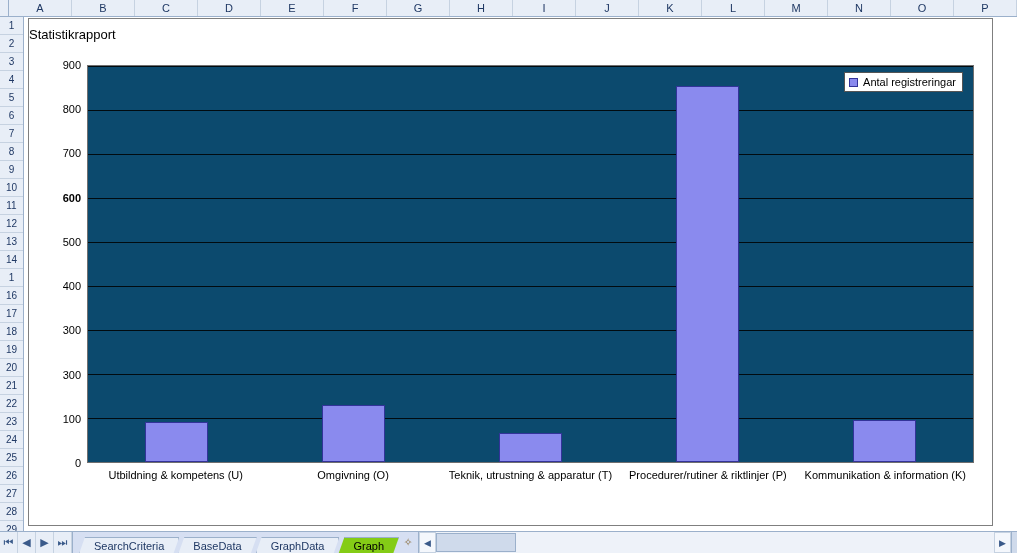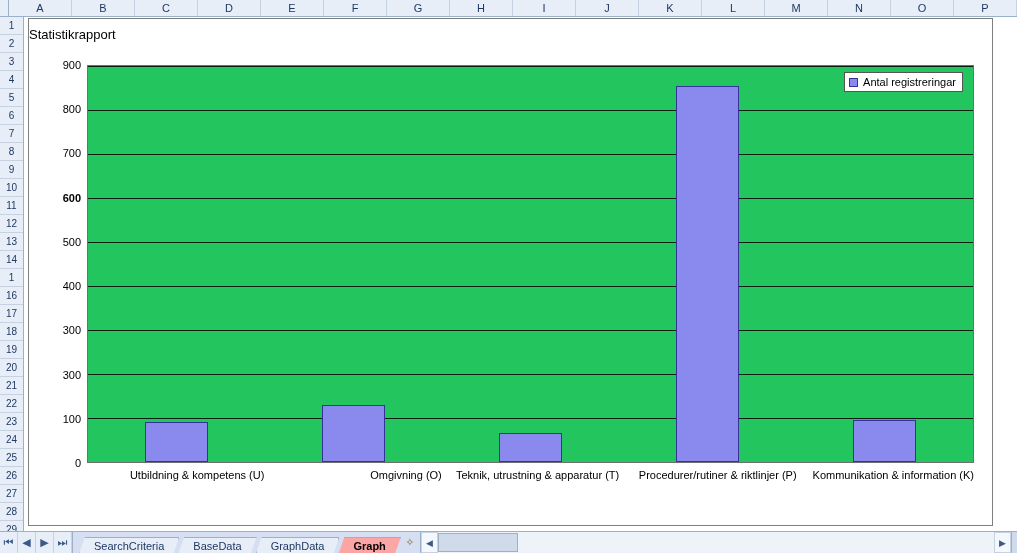--- a/index.html
+++ b/index.html
@@ -114,21 +114,21 @@
   }
   .x-labels {
     position: absolute;
     left: 40px; right: 0; bottom: 0;
     height: 34px;
   }
   .x-label {
     position: absolute;
     top: 2px;
     font-size: 11px;
-    text-align: right;
+    text-align: center;
     color: #000;
     line-height: 1.15;
   }
   .legend-box {
     position: absolute;
     top: 6px;
     right: 10px;
     background: #fff;
     border: 1px solid #555;
     padding: 3px 6px 3px 4px;
@@ -183,22 +183,22 @@
     position: relative;
     top: 1px;
     cursor: pointer;
     color: #1f3864;
     margin-right: -1px;
     clip-path: polygon(6px 0, 100% 0, calc(100% - 6px) 100%, 0 100%);
     padding-left: 14px;
     padding-right: 14px;
   }
   .sheet-tab.active {
-    background: #fca5a5;
-    font-weight: bold;
+    background: #84cc16;
+    font-weight: normal;
     color: #000;
     z-index: 2;
   }
   .new-tab-btn {
     width: 20px;
     display: flex;
     align-items: center;
     justify-content: center;
     color: #8a6d3b;
     cursor: pointer;
@@ -310,21 +310,21 @@
         <div class="y-tick" style="bottom: 11.1111%;">100</div>
         <div class="y-tick" style="bottom: 22.2222%;">300</div>
         <div class="y-tick" style="bottom: 33.3333%;">300</div>
         <div class="y-tick" style="bottom: 44.4444%;">400</div>
         <div class="y-tick" style="bottom: 55.5556%; margin-left: 48px;">500</div>
         <div class="y-tick" style="bottom: 66.6667%; font-weight: bold;">600</div>
         <div class="y-tick" style="bottom: 77.7778%; margin-left: 16px;">700</div>
         <div class="y-tick" style="bottom: 88.8889%;">800</div>
         <div class="y-tick" style="bottom: 100%;">900</div>
       </div>
-    <div class="plot-area" style="background: #22c55e;">
+    <div class="plot-area" style="background: #0c4a6e;">
       <div class="legend-box">
         <span class="legend-swatch"></span>
         <span>Antal registreringar</span>
       </div>
     <div class="gridline" style="top: 88.8889%;"></div>
         <div class="gridline" style="top: 77.7778%;"></div>
         <div class="gridline" style="top: 66.6667%;"></div>
         <div class="gridline" style="top: 55.5556%;"></div>
         <div class="gridline" style="top: 44.4444%;"></div>
         <div class="gridline" style="top: 33.3333%;"></div>

